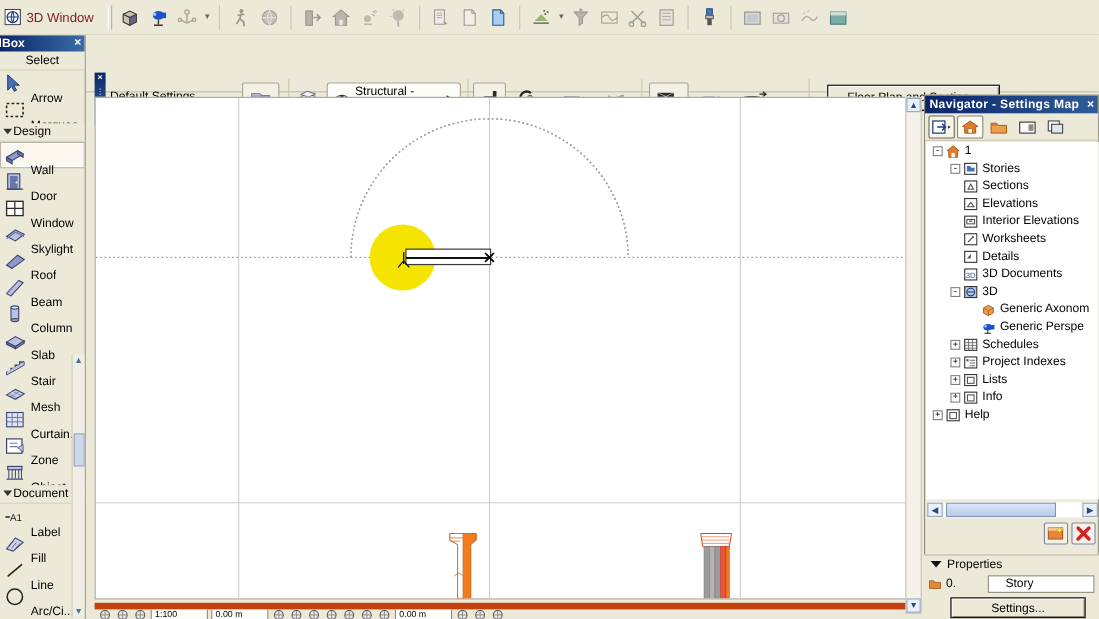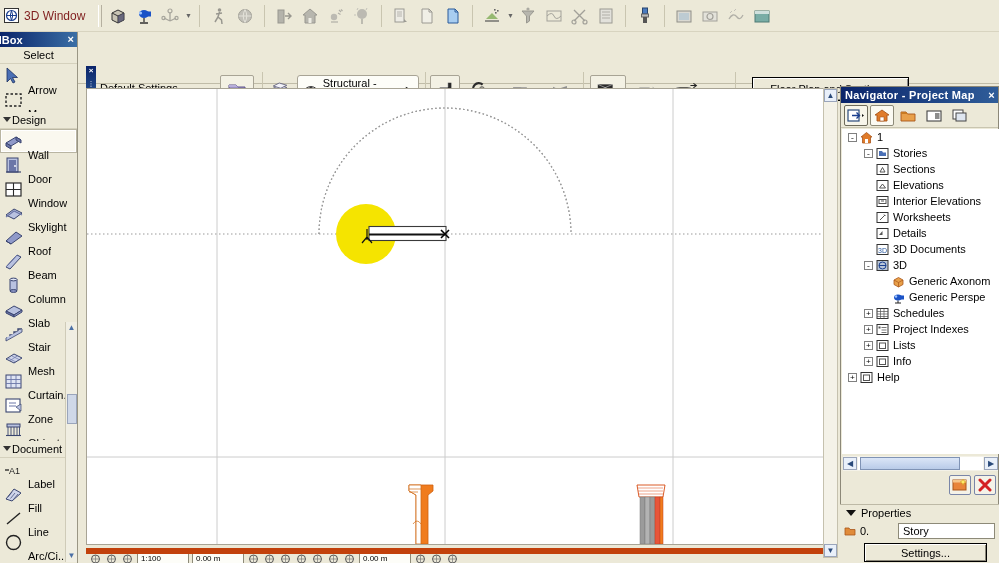--- a/index.html
+++ b/index.html
@@ -217,21 +217,21 @@
   }
   #prop-head { height: 16px; display: flex; align-items: center; gap: 5px; padding-left: 6px; }
   #prop-head .tri {
     width: 0; height: 0; border-left: 5px solid transparent;
     border-right: 5px solid transparent; border-top: 6px solid #111;
   }
   #prop-row { display: flex; align-items: center; gap: 4px; padding: 2px 4px 0 4px; }
   #prop-row .story-num { font-size: 11px; width: 34px; }
   #prop-row .story-field {
     flex: 1; height: 16px; background: #fff; border: 1px solid #8d8a78;
-    font-size: 11px; padding-left: 4px; line-height: 15px;
+    font-size: 11px; padding-left: 15px; line-height: 15px;
   }
   #prop-settings {
     margin: 4px 12px 0 24px; height: 19px;
     background: #ece9d8; border: 1px solid #000;
     box-shadow: inset 1px 1px 0 #fff, inset -1px -1px 0 #8a8678;
     display: flex; align-items: center; justify-content: center; font-size: 11px;
   }
 
   
   #statusbar {
@@ -736,21 +736,21 @@
     </svg>
   </div>
 
   <div id="canvas-vscroll">
     <div class="arw">▲</div>
     <div class="arw">▼</div>
   </div>
 
   <div id="navigator">
     <div id="nav-title">
-      <span>Navigator - Project Map</span>
+      <span>Navigator - Settings Map</span>
       <span class="nav-close">×</span>
     </div>
     <div id="nav-toolbar">
       <div class="nav-tb-btn boxed">
         <svg width="18" height="15" viewBox="0 0 18 15">
           <rect x="1" y="2" width="11" height="11" fill="#fff" stroke="#2a4a7a" stroke-width="1.2"></rect>
           <path d="M5 7.5 h7 M9.5 4.5 l3 3 l-3 3" fill="none" stroke="#1a3f8f" stroke-width="1.4"></path>
           <path d="M15 6 l2 1.5 l-2 1.5 z" fill="#111"></path>
         </svg>
       </div>

